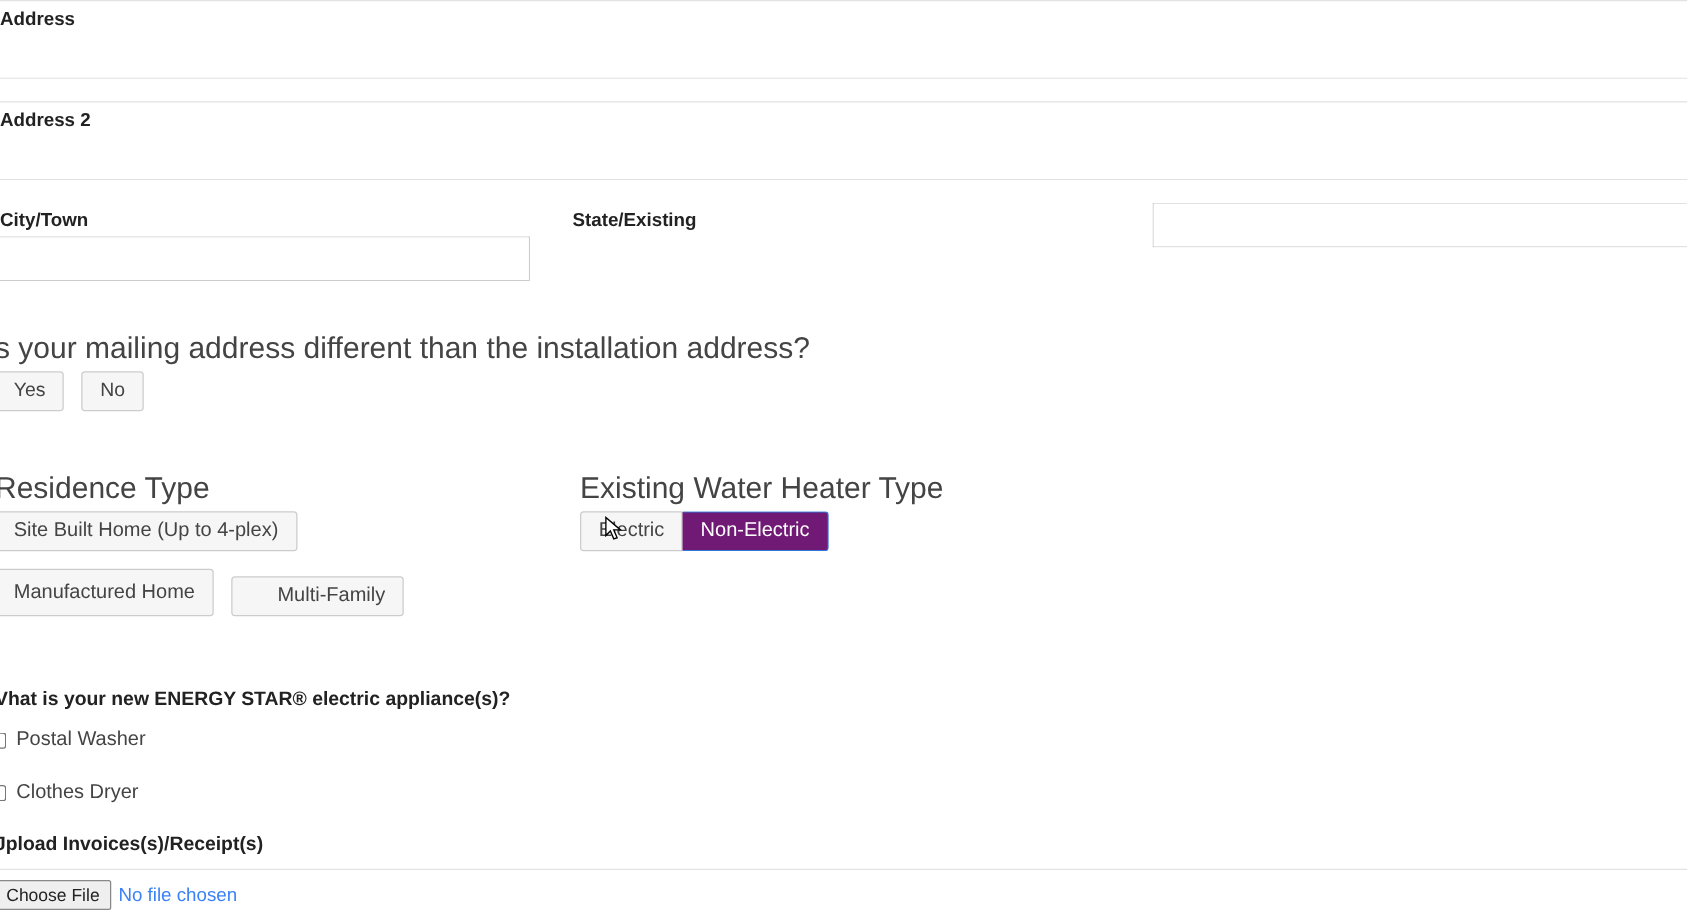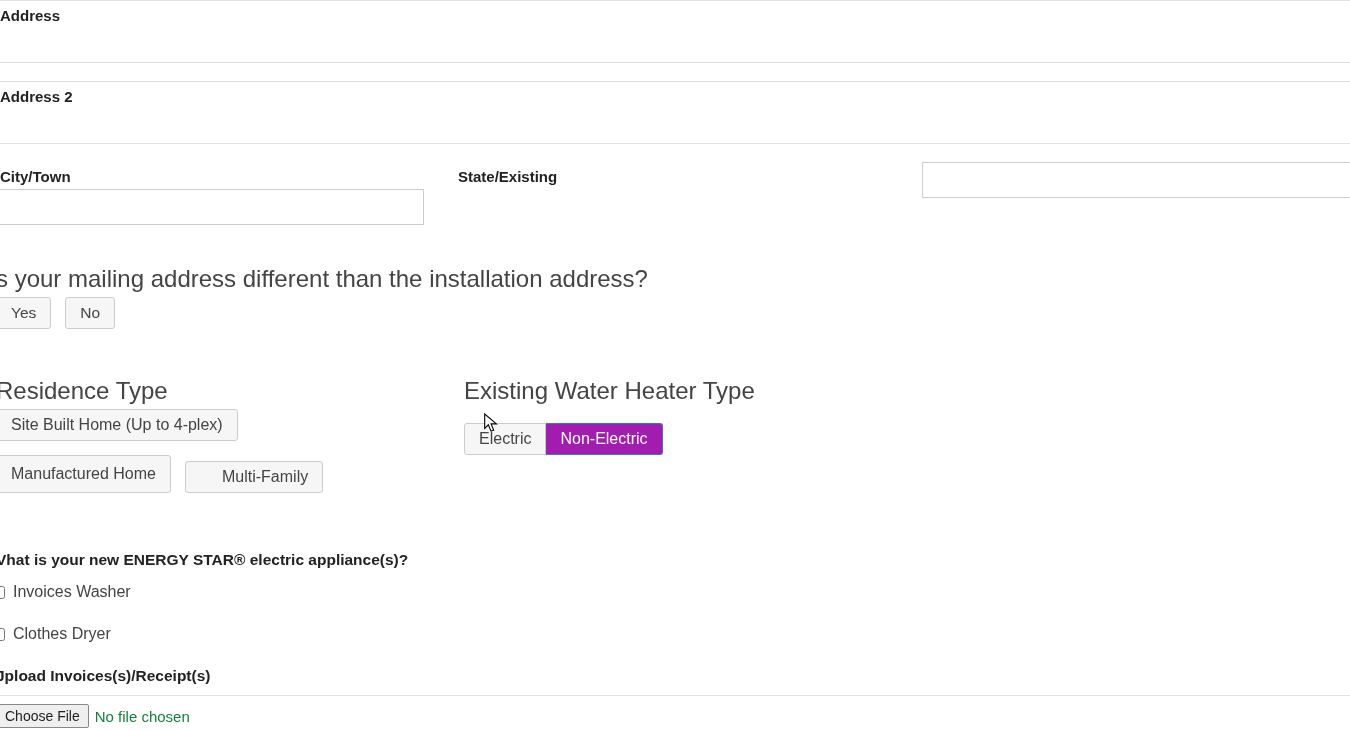--- a/index.html
+++ b/index.html
@@ -117,21 +117,21 @@
     .pill-btn {
       border: 1px solid #ccc;
       background: #f6f6f6;
       color: #444;
       font-size: 15.5px;
       padding: 6px 14px;
       border-radius: 3px;
       cursor: pointer;
     }
     .pill-btn.selected {
-      background: #a21caf;
+      background: #701a75;
       border-color: #2f78da;
       color: #fff;
     }
     .two-col {
       display: flex;
       gap: 24px;
       margin-top: 48px;
       padding-left: 6px;
     }
     .two-col .left { flex: 0 0 444px; }
@@ -179,21 +179,21 @@
       border: 1px solid #888;
       background: #efefef;
       font-size: 14px;
       padding: 3px 8px;
       border-radius: 2px;
       cursor: pointer;
       color: #222;
     }
     .file-status {
       font-size: 15px;
-      color: #15803d;
+      color: #3b82f6;
     }
     .cursor {
       position: absolute;
       left: 482px;
       top: 412px;
       width: 18px;
       height: 22px;
       pointer-events: none;
       z-index: 50;
     }
@@ -235,32 +235,32 @@
   <div class="two-col">
     <div class="left">
       <div class="question-heading" style="margin:0 0 4px 0;">Residence Type</div>
       <div class="btn-group" style="max-width:420px;">
         <button class="pill-btn">Site Built Home (Up to 4-plex)</button>
         <button class="pill-btn">Manufactured Home</button>
         <button class="pill-btn" style="margin-top:6px;padding-left:36px;">Multi-Family</button>
       </div>
     </div>
     <div class="right">
-      <div class="question-heading" style="margin:0 0 18px 0;">Existing Water Heater Type</div>
+      <div class="question-heading" style="margin:0 0 4px 0;">Existing Water Heater Type</div>
       <div class="btn-group">
         <button class="pill-btn">Electric</button>
         <button class="pill-btn selected">Non-Electric</button>
       </div>
     </div>
   </div>
 
   <div class="sub-heading-bold">Vhat is your new ENERGY STAR® electric appliance(s)?</div>
   <label class="check-row">
     <input type="checkbox" style="">
-    <span>Invoices Washer</span>
+    <span>Postal Washer</span>
   </label>
   <label class="check-row">
     <input type="checkbox" style="">
     <span>Clothes Dryer</span>
   </label>
 
   <div class="upload-label">Jpload Invoices(s)/Receipt(s)</div>
   <div class="file-row">
     <button class="choose-btn">Choose File</button>
     <span class="file-status">No file chosen</span>

